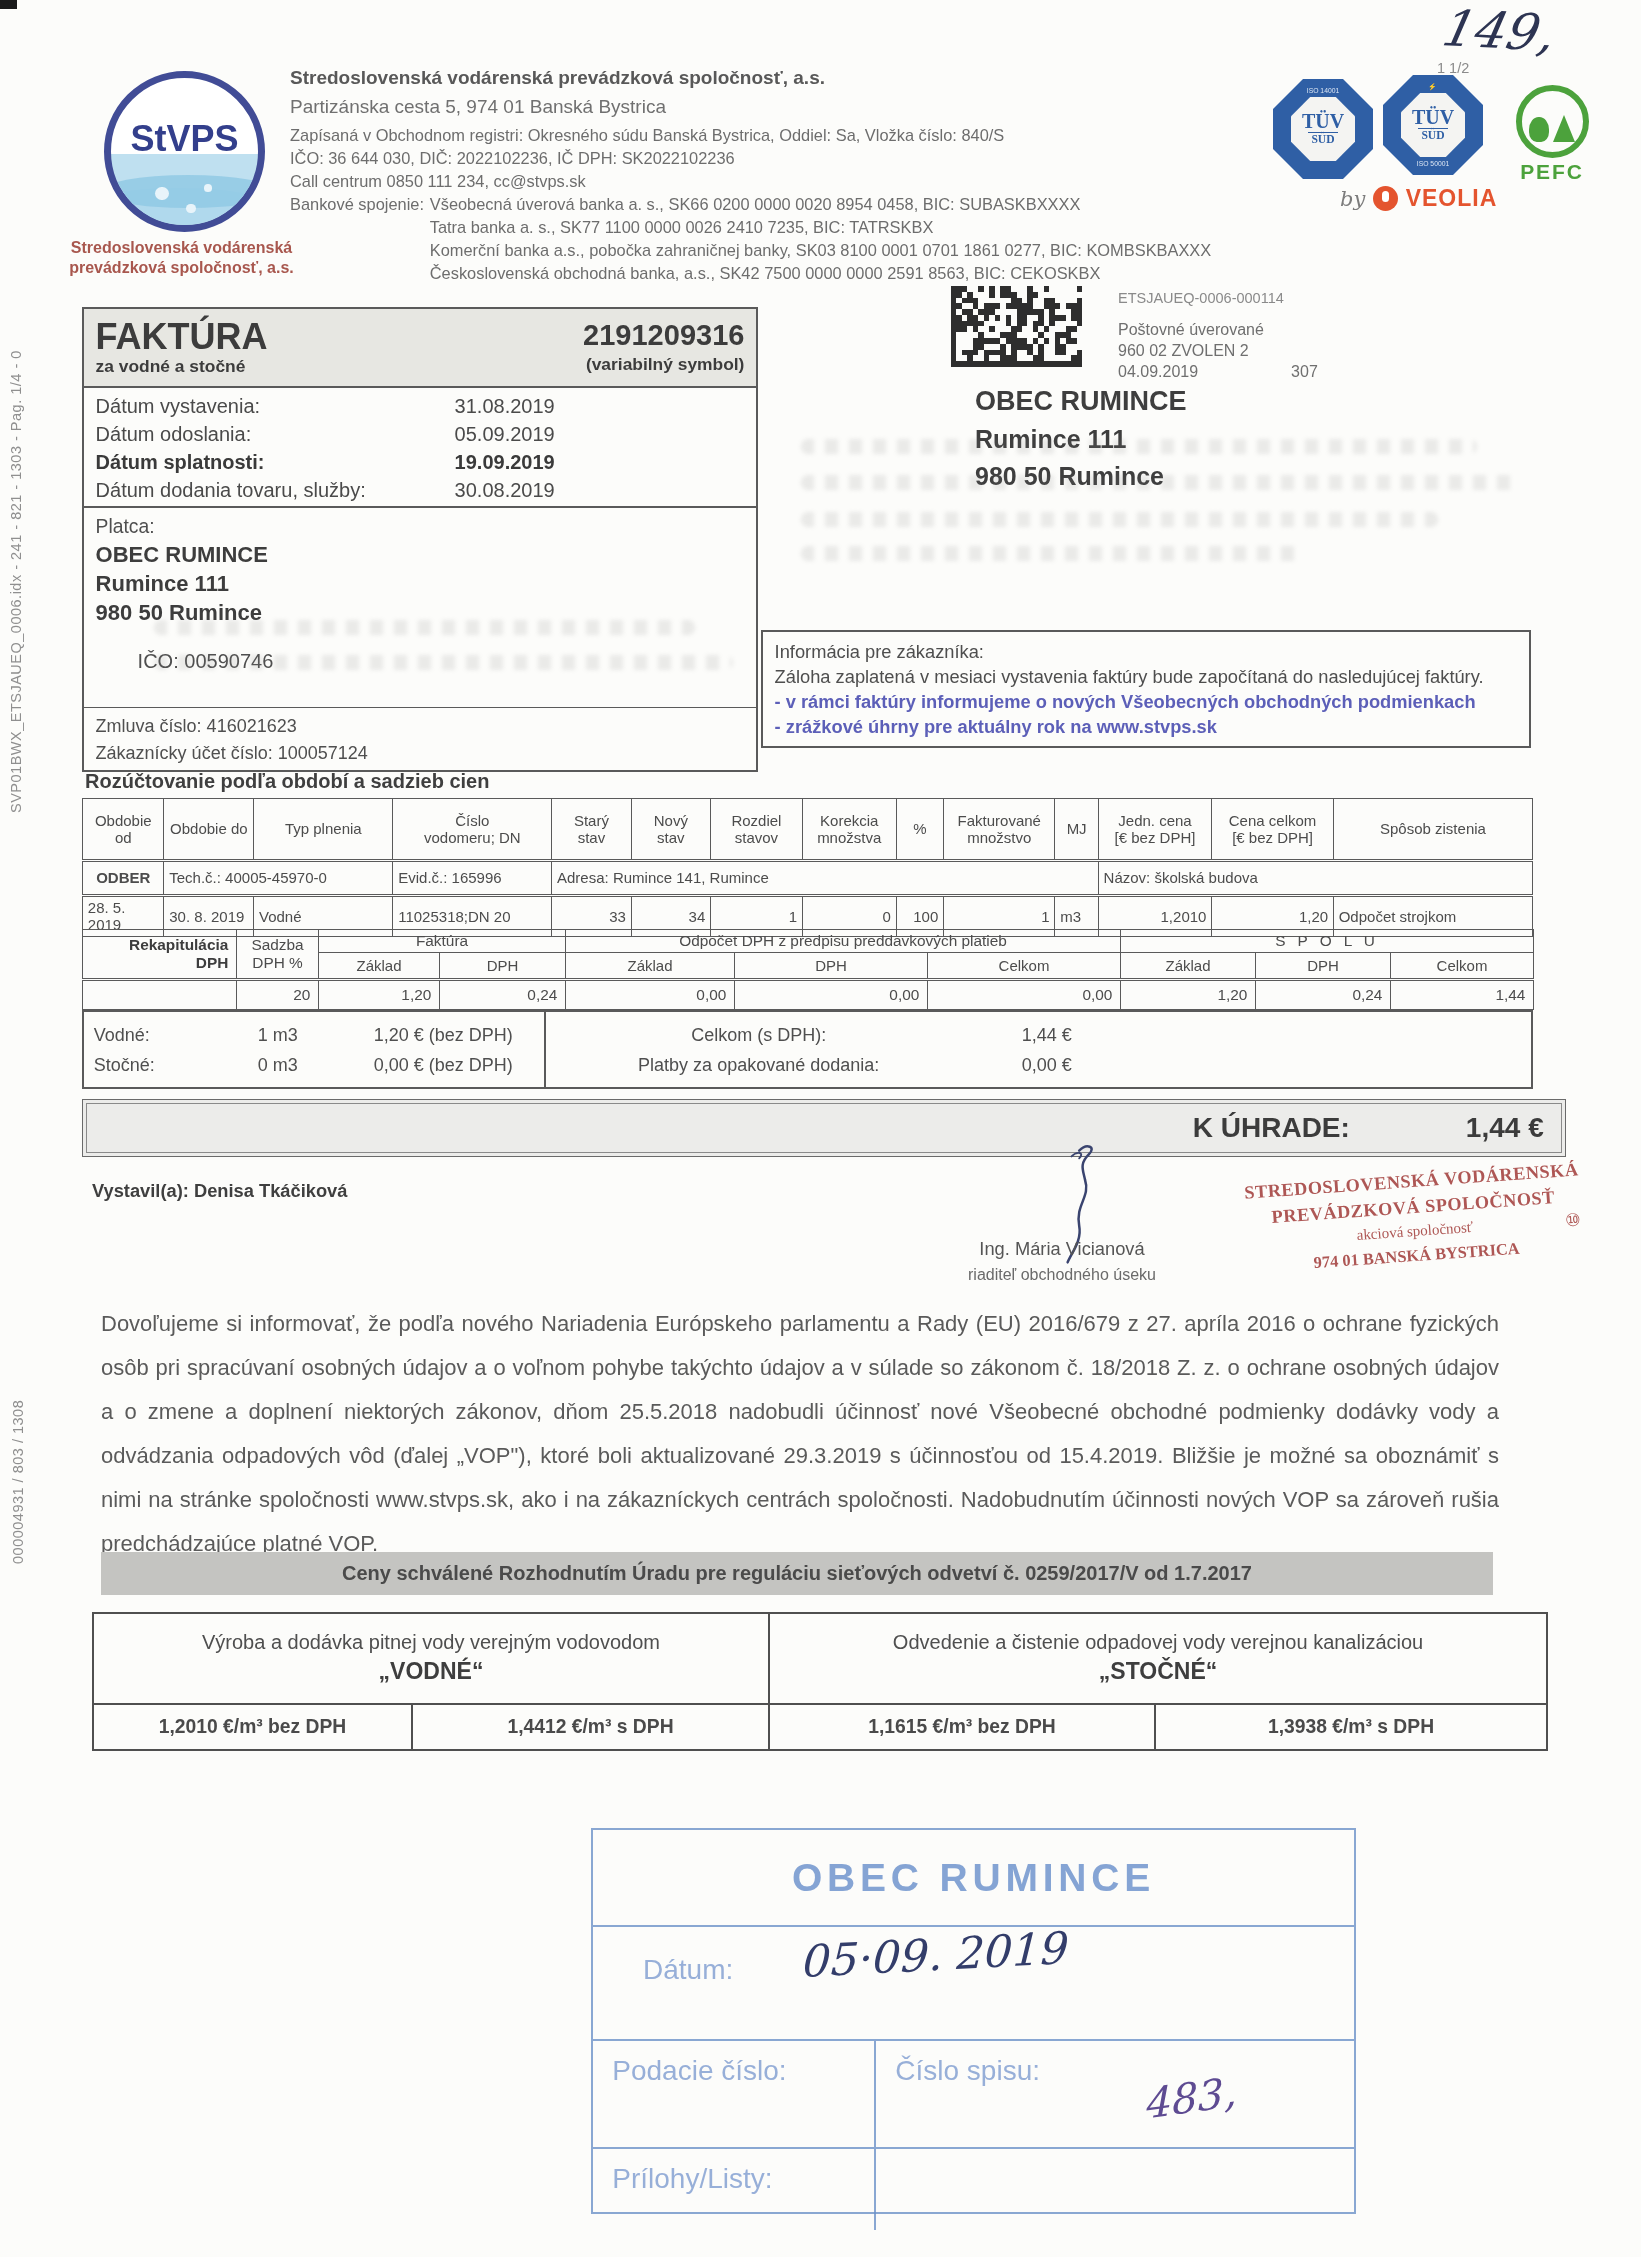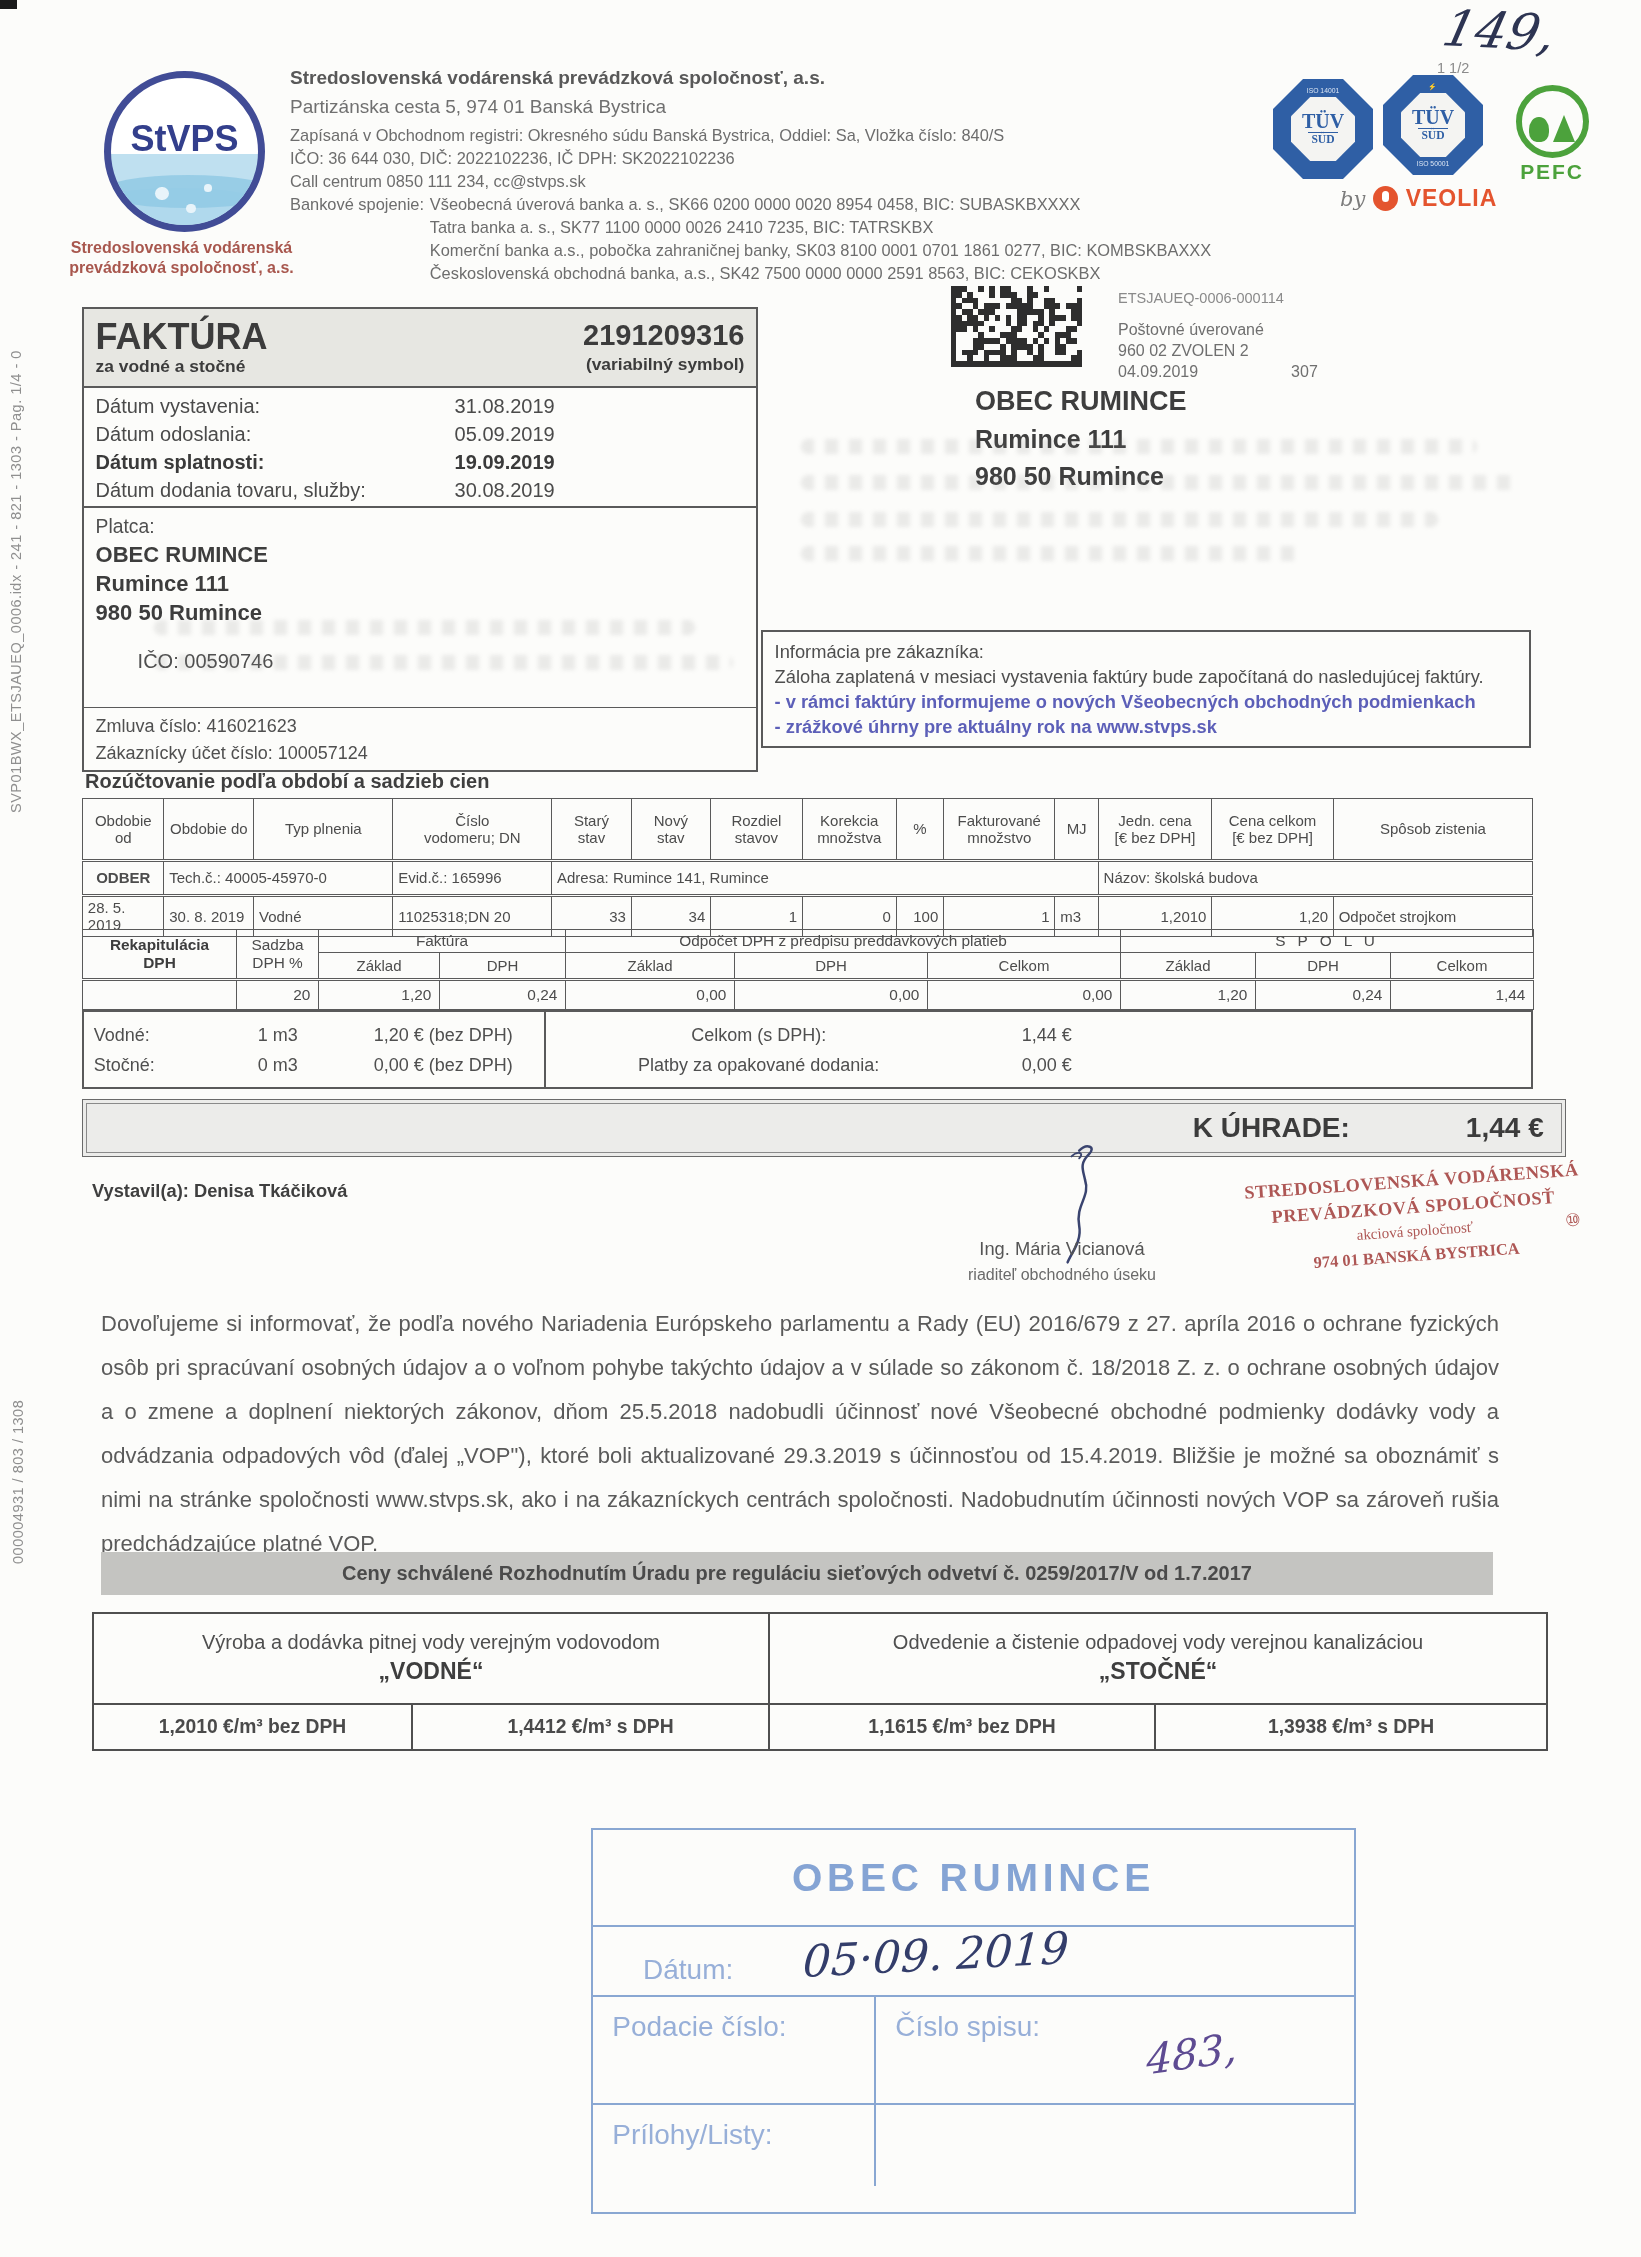--- a/index.html
+++ b/index.html
@@ -109,21 +109,21 @@
   .bt{left:82px;top:798px;width:1451px;table-layout:fixed;}
   .bt th,.bt td{border:1.9px solid #5a5a5a;font-size:15px;color:#4c4c4c;padding:2.9px 4.8px;}
   .bt th{font-weight:normal;text-align:center;vertical-align:middle;height:54px;}
   .bt td{height:26px;}
   .bt .odber-row td{border-top:3.9px double #5a5a5a;border-bottom:3.9px double #5a5a5a;font-size:15px;}
   .bt .num{text-align:right;}
   .bt .odber-lab{font-weight:bold;text-align:center;}
 
   
   .rt{left:82px;top:929px;width:1451px;table-layout:fixed;}
-  .rt th,.rt td{border:1.9px solid #5a5a5a;font-size:15.4px;color:#4c4c4c;padding:1.9px 7.7px;}
+  .rt th,.rt td{border:1.9px solid #5a5a5a;font-size:15.4px;color:#4c4c4c;padding:1.9px 7.7px;text-align:right;}
   .rt th{font-weight:normal;vertical-align:middle;}
   .rt .main-h{font-weight:bold;color:#3d3d3d;}
   .rt .grp{text-align:center;}
   .rt .spolu{letter-spacing:3.9px;text-align:center;}
   .rt .sub th{text-align:center;border-top:none;font-size:15px;height:21px;}
   .rt .vals td{text-align:right;height:25px;border-top:3.9px double #5a5a5a;}
 
   
   .sum-box{left:82px;top:1010px;width:1451px;height:79px;border:2.9px solid #5a5a5a;box-sizing:border-box;
      display:flex;background:#fcfcfa;}
@@ -163,21 +163,21 @@
   .pt{left:92px;top:1612px;width:1454px;table-layout:fixed;}
   .pt td{border:2.9px solid #4f4f4f;color:#4f4f4f;text-align:center;vertical-align:middle;}
   .pt .hd{height:81px;font-size:20px;padding:3.9px 9.7px;}
   .pt .hd .sub{font-size:23px;font-weight:bold;margin-top:3.9px;color:#3e3e3e;}
   .pt .pr{height:42px;font-size:19.3px;font-weight:bold;color:#4a4a4a;}
 
   
   .bstamp{left:591px;top:1828px;width:765px;height:386px;border:2.9px solid rgba(108,145,200,.8);box-sizing:border-box;color:rgba(120,152,208,.9);}
   .bs-title{height:97px;border-bottom:2.9px solid rgba(108,145,200,.8);box-sizing:border-box;display:flex;align-items:center;justify-content:center;
      font-size:39px;font-weight:bold;letter-spacing:4.8px;color:rgba(112,148,205,.85);}
-  .bs-datum{height:70px;border-bottom:2.9px solid rgba(108,145,200,.8);box-sizing:border-box;position:relative;}
+  .bs-datum{height:114px;border-bottom:2.9px solid rgba(108,145,200,.8);box-sizing:border-box;position:relative;}
   .bs-label{font-size:28px;color:rgba(125,155,208,.8);}
   .bs-datum .bs-label{position:absolute;left:50px;top:27px;}
   .hw-date{position:absolute;left:210px;top:1.9px;font-size:44px;color:#333d6a;transform:rotate(-3deg) skewX(-6deg);}
   .bs-mid{height:108px;border-bottom:2.9px solid rgba(108,145,200,.8);box-sizing:border-box;display:flex;position:relative;}
   .bs-cell-l{width:283px;border-right:2.9px solid rgba(108,145,200,.8);box-sizing:border-box;padding:13.5px 0 0 19.3px;}
   .bs-cell-r{flex:1;padding:13.5px 0 0 19.3px;position:relative;}
   .hw-483{position:absolute;left:270px;top:33px;font-size:41px;color:#5e4b92;transform:rotate(-8deg) skewX(-8deg);}
   .bs-bot{height:81px;display:flex;}
 
   

